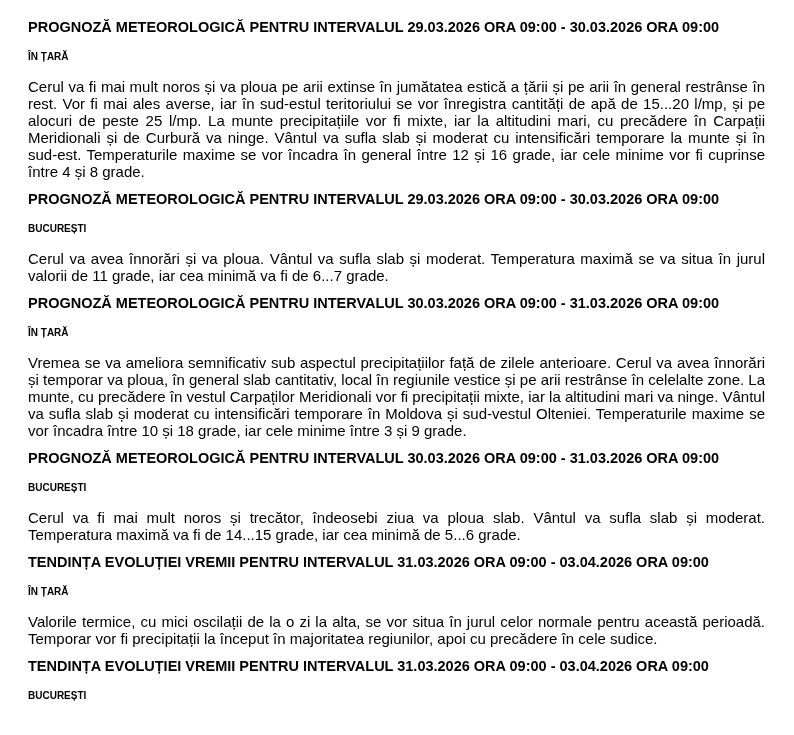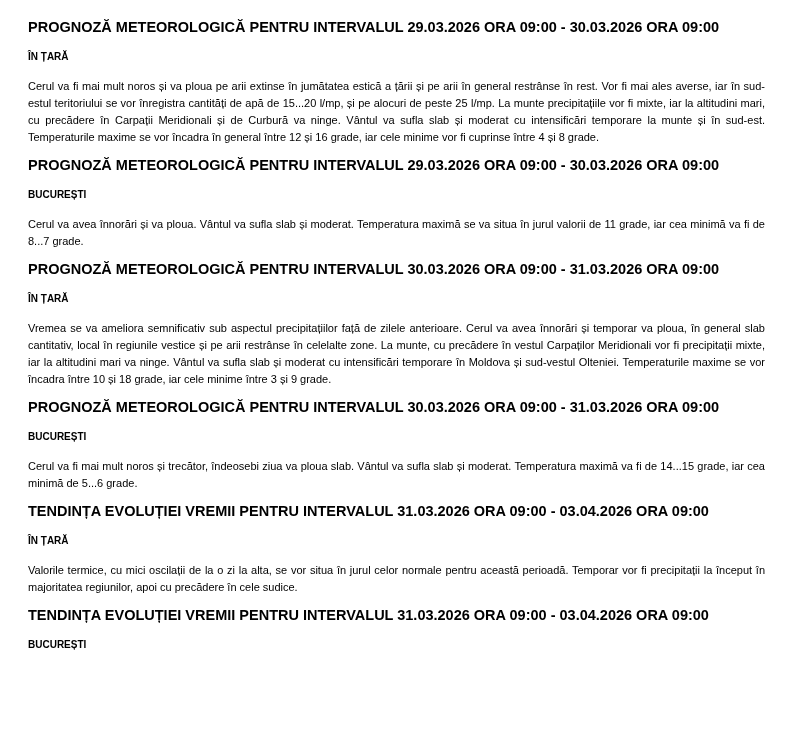--- a/index.html
+++ b/index.html
@@ -22,41 +22,41 @@
     margin: 0 0 12px 0;
     white-space: nowrap;
   }
   .sub {
     font-weight: bold;
     font-size: 10px;
     line-height: 17px;
     margin: 0 0 13px 0;
   }
   .para {
-    font-size: 11px;
+    font-size: 15px;
     line-height: 17px;
     margin: 0 0 11px 0;
     text-align: justify;
   }
 </style>
 </head>
 <body>
 
 <div class="doc">
 
   <section>
     <div class="heading">PROGNOZĂ METEOROLOGICĂ PENTRU INTERVALUL 29.03.2026 ORA 09:00 - 30.03.2026 ORA 09:00</div>
     <div class="sub">ÎN ȚARĂ</div>
     <p class="para">Cerul va fi mai mult noros și va ploua pe arii extinse în jumătatea estică a țării și pe arii în general restrânse în rest. Vor fi mai ales averse, iar în sud-estul teritoriului se vor înregistra cantități de apă de 15...20 l/mp, și pe alocuri de peste 25 l/mp. La munte precipitațiile vor fi mixte, iar la altitudini mari, cu precădere în Carpații Meridionali și de Curbură va ninge. Vântul va sufla slab și moderat cu intensificări temporare la munte și în sud-est. Temperaturile maxime se vor încadra în general între 12 și 16 grade, iar cele minime vor fi cuprinse între 4 și 8 grade.</p>
   </section>
 
   <section>
     <div class="heading">PROGNOZĂ METEOROLOGICĂ PENTRU INTERVALUL 29.03.2026 ORA 09:00 - 30.03.2026 ORA 09:00</div>
     <div class="sub">BUCUREȘTI</div>
-    <p class="para">Cerul va avea înnorări și va ploua. Vântul va sufla slab și moderat. Temperatura maximă se va situa în jurul valorii de 11 grade, iar cea minimă va fi de 8...7 grade.</p>
+    <p class="para">Cerul va avea înnorări și va ploua. Vântul va sufla slab și moderat. Temperatura maximă se va situa în jurul valorii de 11 grade, iar cea minimă va fi de 6...7 grade.</p>
   </section>
 
   <section>
     <div class="heading">PROGNOZĂ METEOROLOGICĂ PENTRU INTERVALUL 30.03.2026 ORA 09:00 - 31.03.2026 ORA 09:00</div>
     <div class="sub">ÎN ȚARĂ</div>
     <p class="para">Vremea se va ameliora semnificativ sub aspectul precipitațiilor față de zilele anterioare. Cerul va avea înnorări și temporar va ploua, în general slab cantitativ, local în regiunile vestice și pe arii restrânse în celelalte zone. La munte, cu precădere în vestul Carpaților Meridionali vor fi precipitații mixte, iar la altitudini mari va ninge. Vântul va sufla slab și moderat cu intensificări temporare în Moldova și sud-vestul Olteniei. Temperaturile maxime se vor încadra între 10 și 18 grade, iar cele minime între 3 și 9 grade.</p>
   </section>
 
   <section>
     <div class="heading">PROGNOZĂ METEOROLOGICĂ PENTRU INTERVALUL 30.03.2026 ORA 09:00 - 31.03.2026 ORA 09:00</div>

